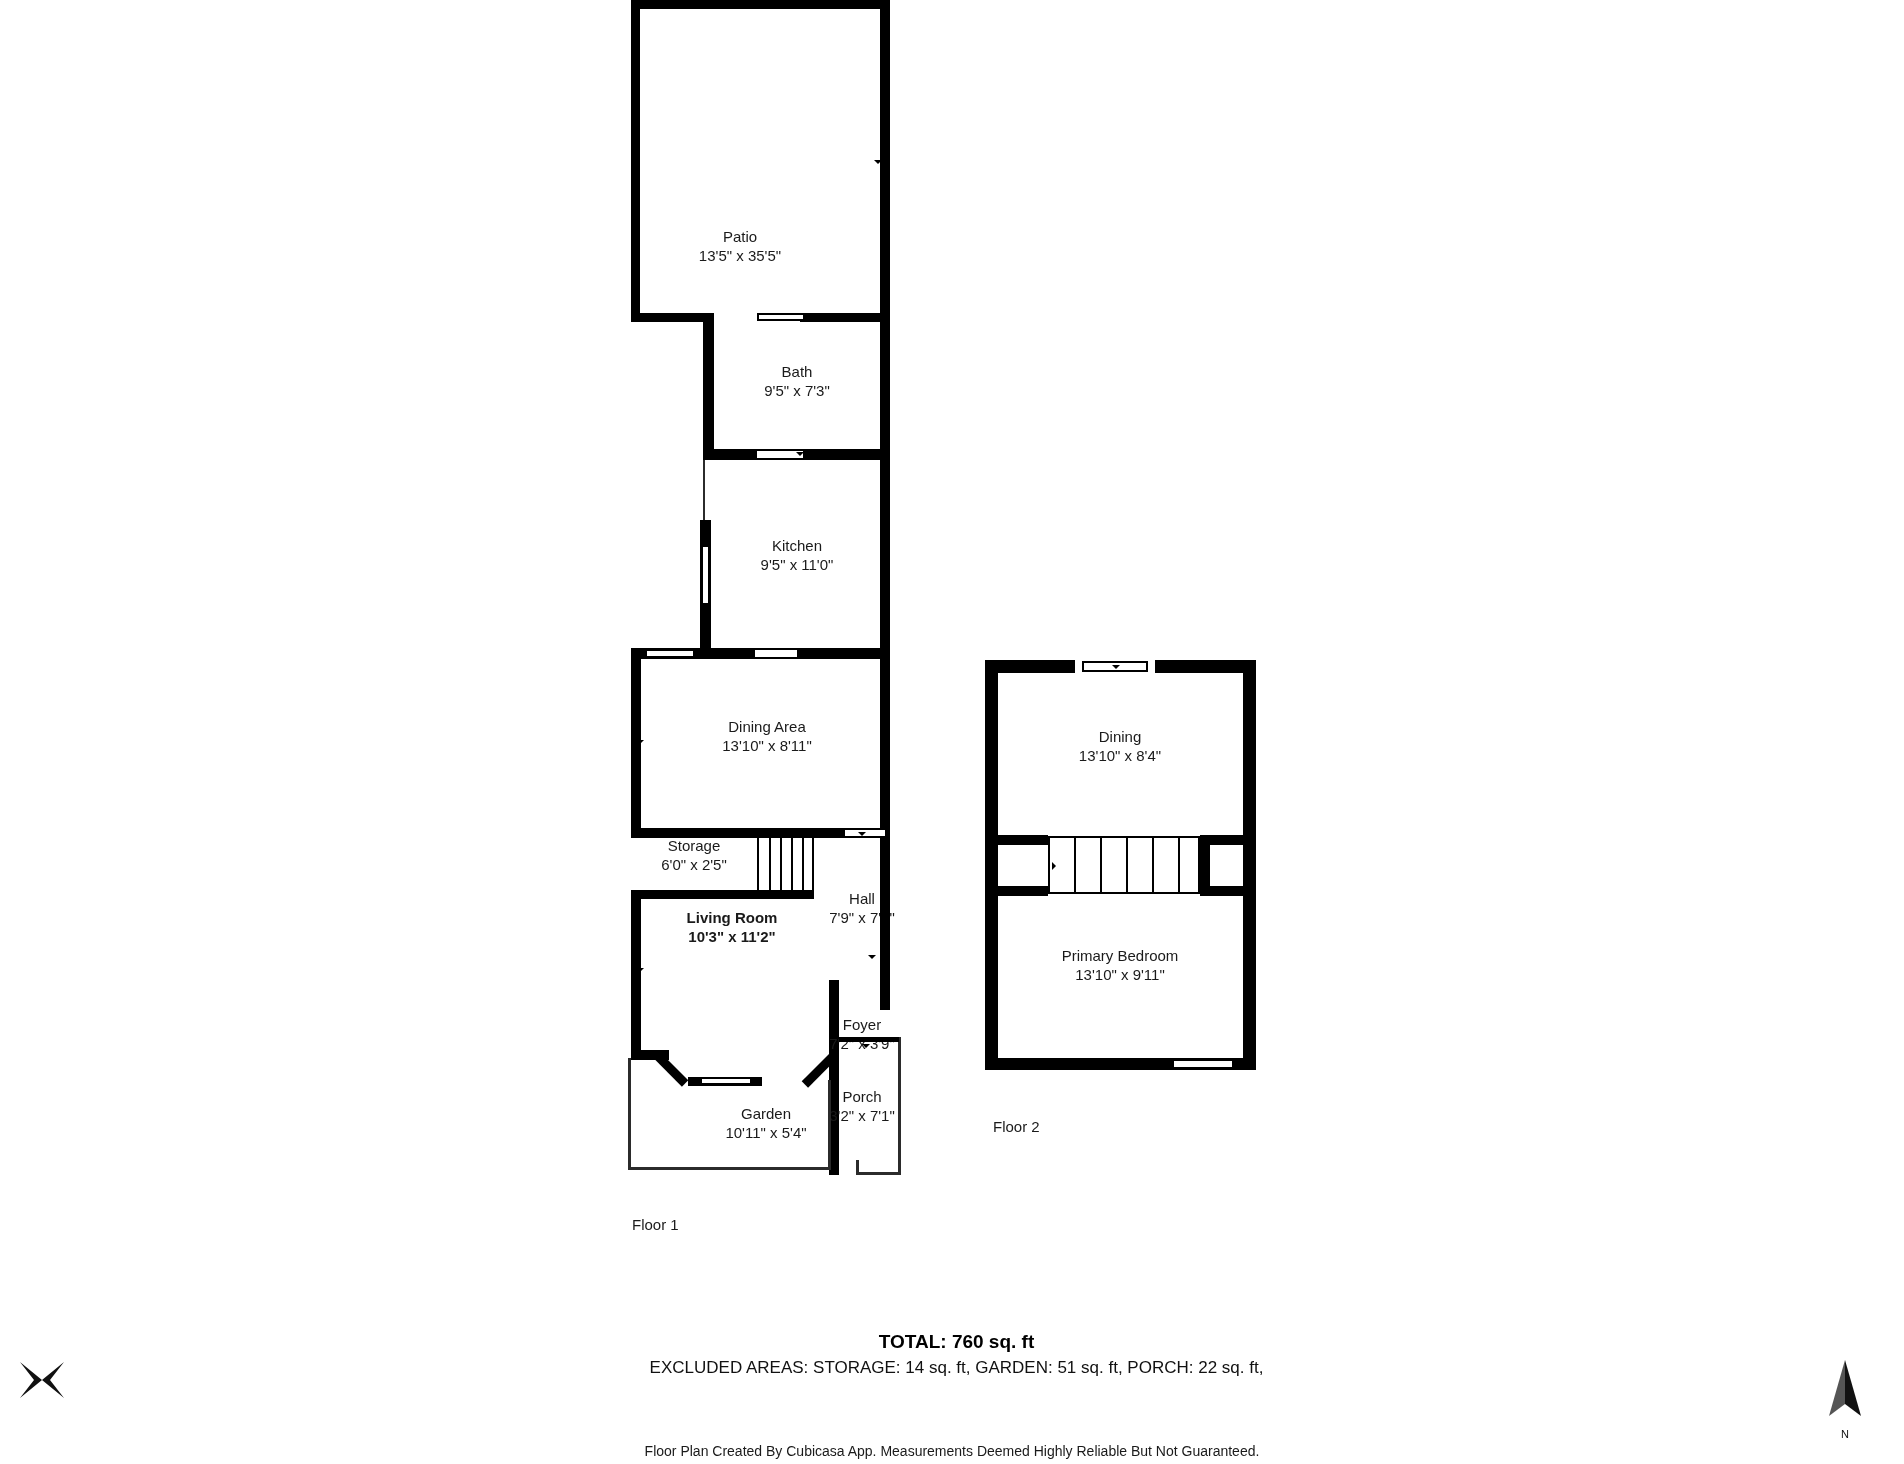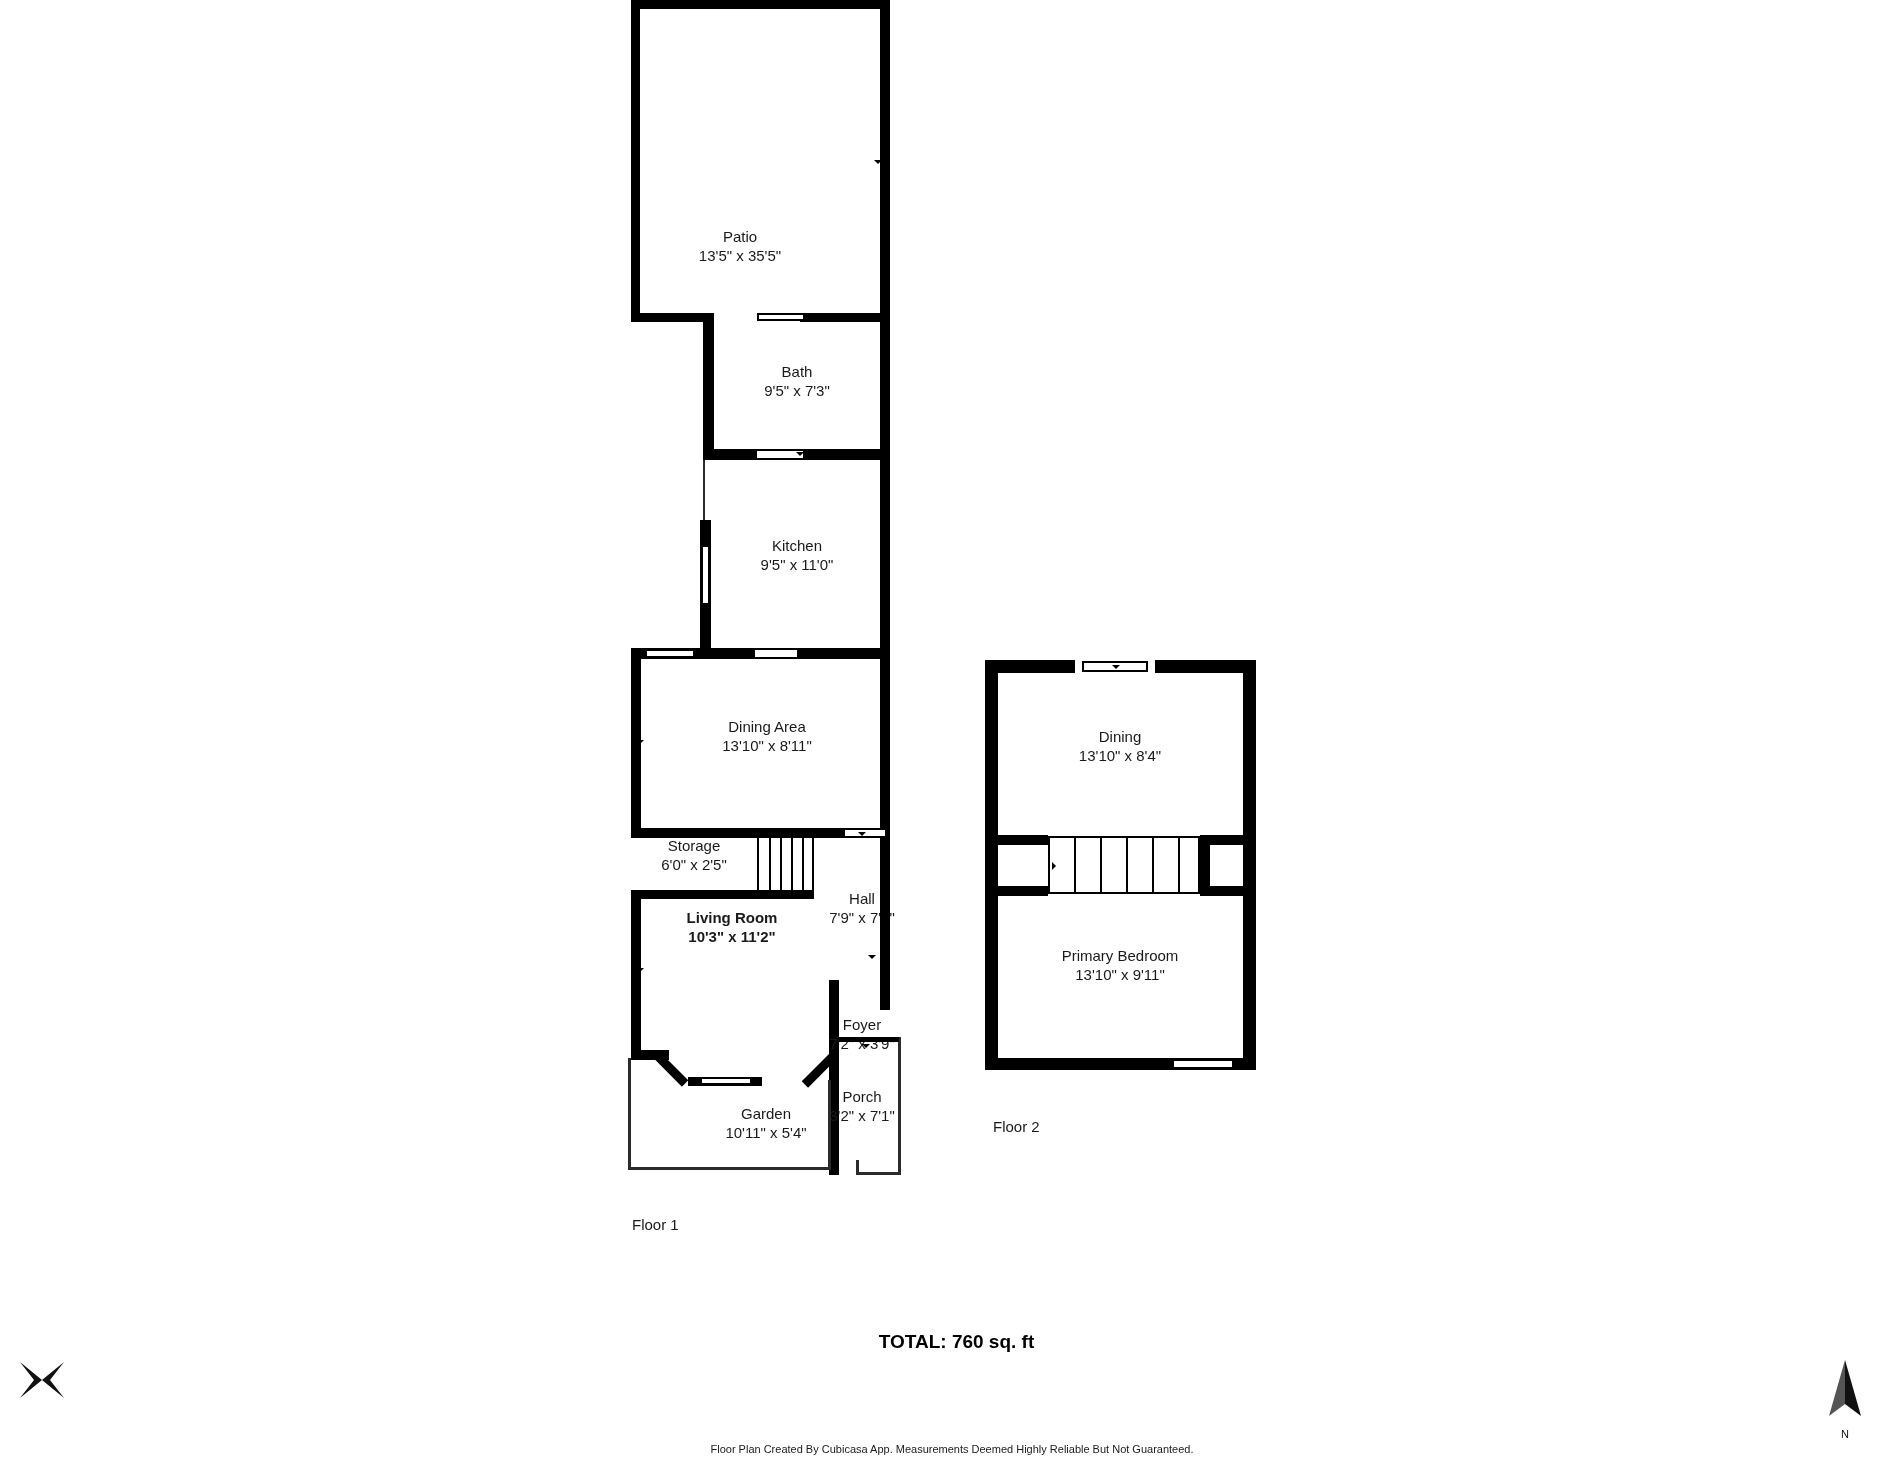--- a/index.html
+++ b/index.html
@@ -104,21 +104,21 @@
   }
   .summary .line {
     font-size: 17px;
     color: #111;
   }
   .credit {
     position: absolute;
     left: 0;
     right: 0;
     text-align: center;
-    font-size: 11px;
+    font-size: 14px;
     color: #1a1a1a;
   }
   
   .star-icon {
     position: absolute;
   }
   .north-icon {
     position: absolute;
     text-align: center;
   }
@@ -279,20 +279,21 @@
 
   <div class="room-label" style="left:1120px; top:947px;">
     <span>Primary Bedroom</span>
     <span class="dim">13'10" x 9'11"</span>
   </div>
 
   <div class="floor-label" style="left:993px; top:1118px;">Floor 2</div>
 
   <div class="summary" style="top:1328px;">
     <div class="total">TOTAL: 760 sq. ft</div>
+    <div class="line">EXCLUDED AREAS: STORAGE: 14 sq. ft, GARDEN: 51 sq. ft, PORCH: 22 sq. ft,</div>
   </div>
 
   <div class="credit" style="top:1443px;">Floor Plan Created By Cubicasa App. Measurements Deemed Highly Reliable But Not Guaranteed.</div>
 
   <div class="star-icon" style="left:14px; top:1352px;">
     <svg width="56" height="56" viewBox="0 0 56 56" aria-hidden="true">
       <path d="M28 28 L6 10 L20 28 L6 46 Z" fill="#111"></path>
       <path d="M28 28 L50 10 L36 28 L50 46 Z" fill="#111"></path>
     </svg>
   </div>

